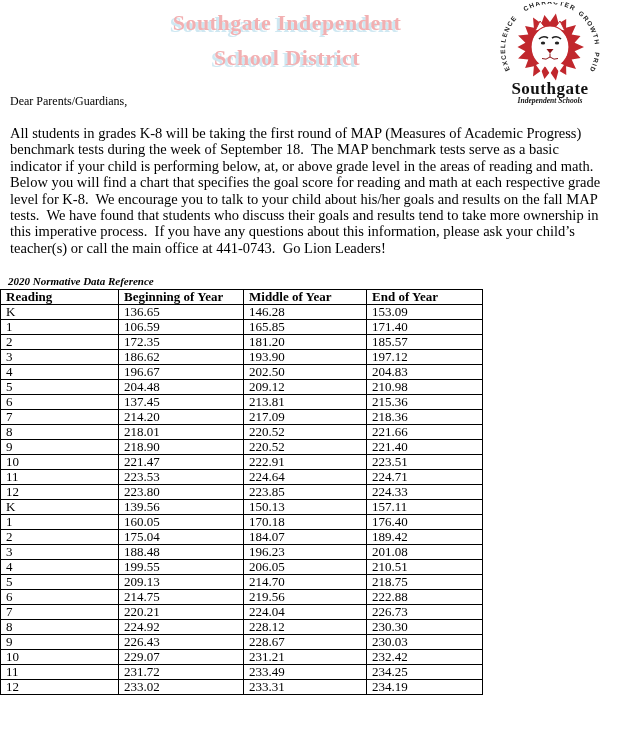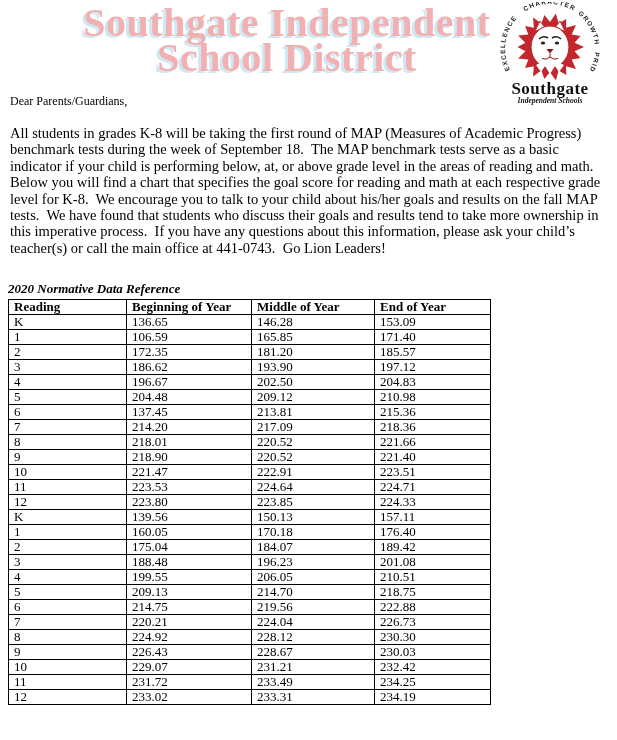--- a/index.html
+++ b/index.html
@@ -10,21 +10,21 @@
     color:#000;
     font-family:"Liberation Serif", serif;
     overflow:hidden;
   }
   
   .title{
     padding-top:5px;
     width:574px;
     text-align:center;
     font-weight:bold;
-    font-size:40px;
+    font-size:22px;
     line-height:35px;
     color:var(--title-pink,#f2b0b2);
     text-shadow:-3px 2px 0 var(--title-shadow-blue,#cfe8f2);
     letter-spacing:0.5px;
   }
   .logo{
     position:absolute;
     top:2px;right:2px;
     width:127px;height:103px;
   }
@@ -50,27 +50,26 @@
     font-size:12px;line-height:18px;
   }
   .body-par{
     margin:15px 0 12px 10px;
     width:597px;
     font-size:14.5px;
     line-height:16.4px;
     white-space:pre-wrap;
   }
   .caption{
-    margin:25px 0 2px 8px;
-    font-size:13px;
+    margin:19px 0 2px 8px;
+    font-size:11px;
     font-weight:bold;font-style:italic;
   }
   
   table.norm{
-    margin-left:8px;
     border-collapse:collapse;
     width:482px;
     table-layout:fixed;
     border-radius:19px;
   }
   table.norm td{
     border:1px solid var(--border-black,#000);
     font-size:13px;
     line-height:14px;
     padding:0 2px 0 5px;

